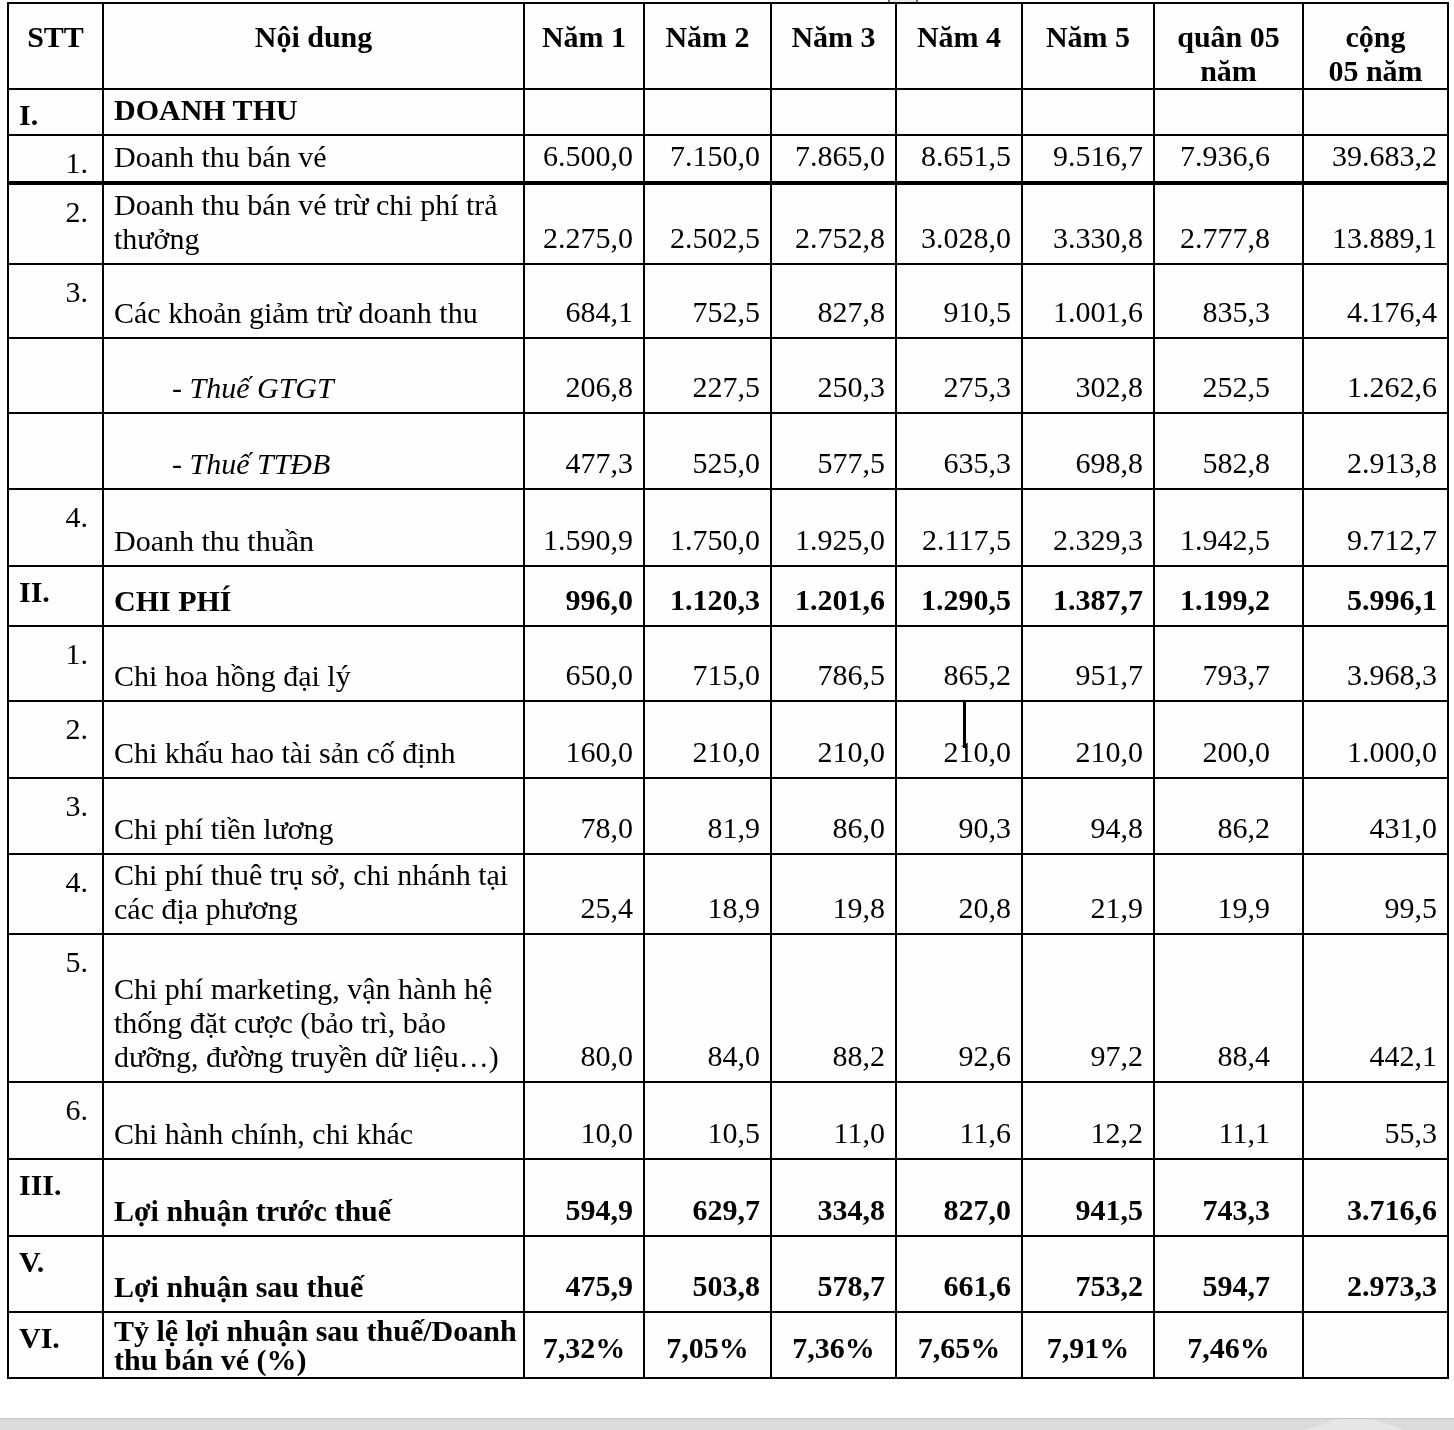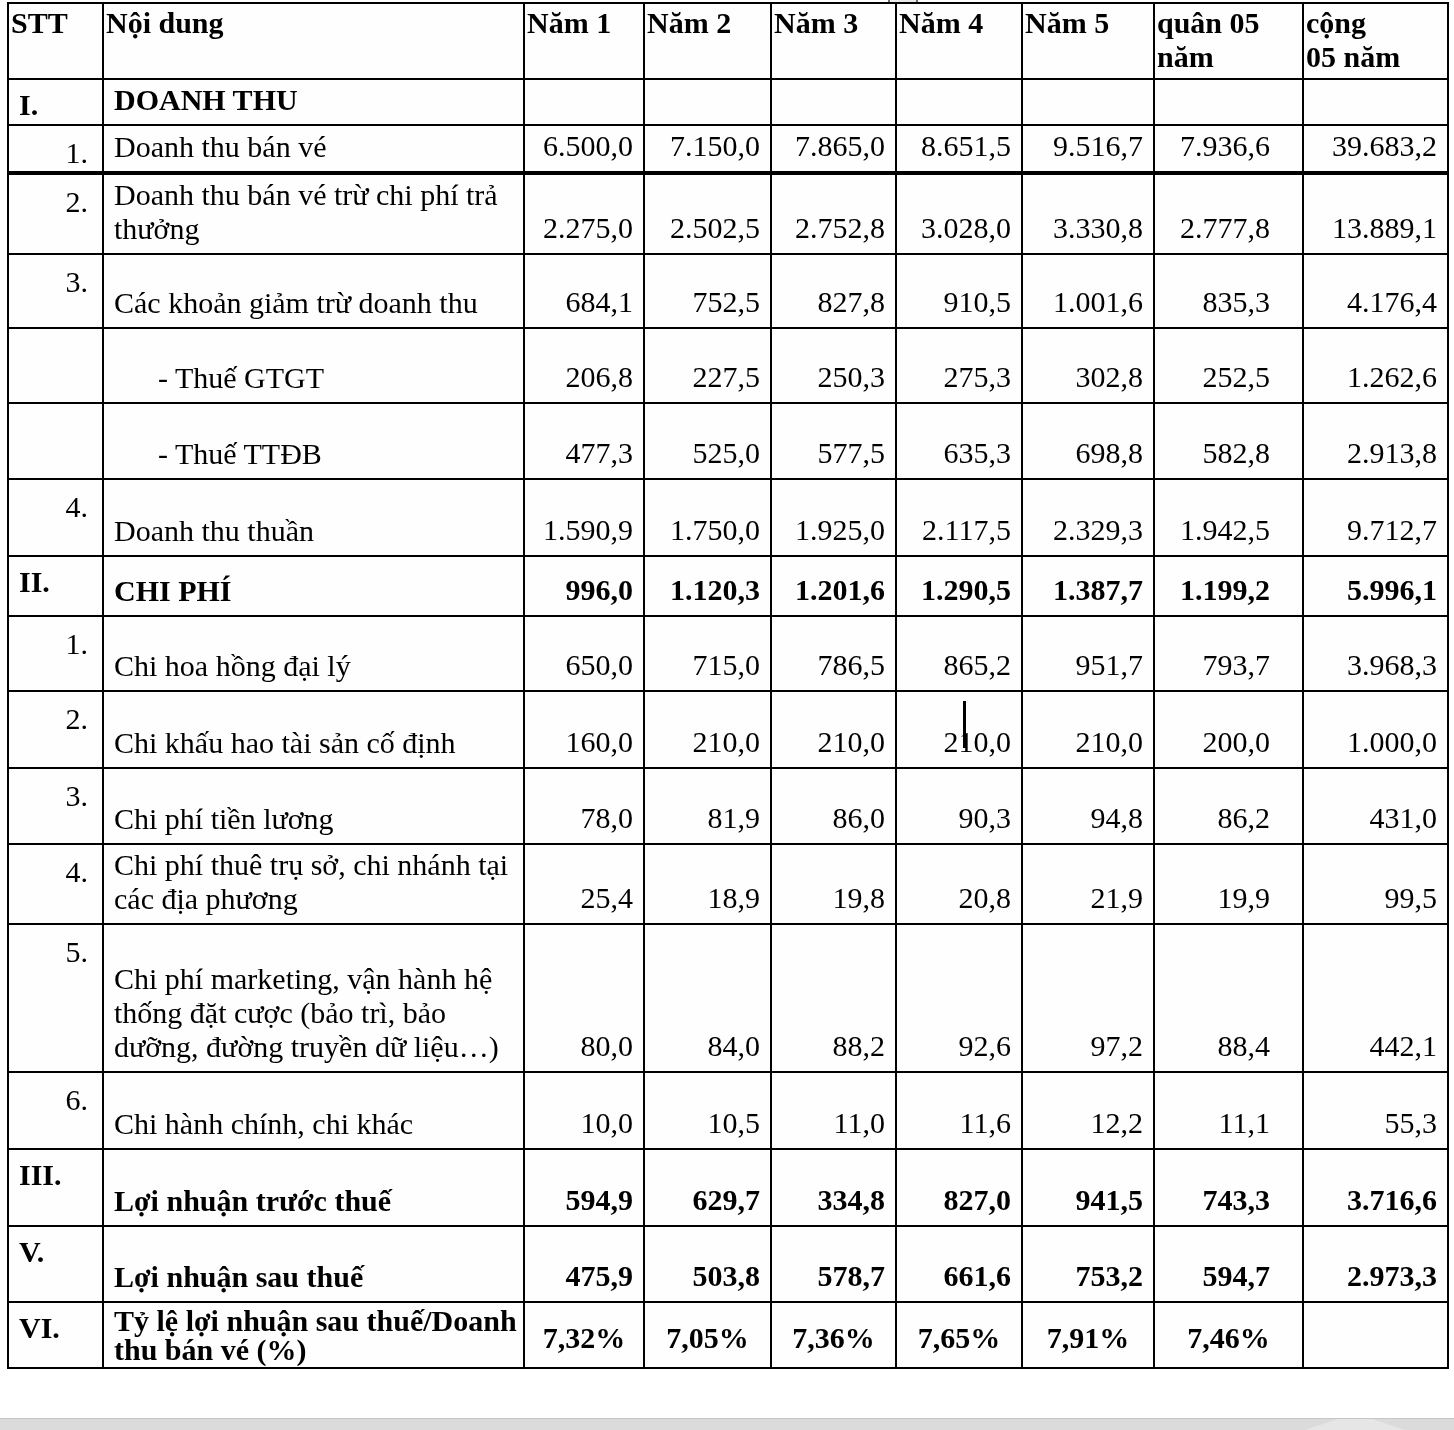--- a/index.html
+++ b/index.html
@@ -13,31 +13,31 @@
     position:absolute; left:7px; top:2px; width:1440px;
     border-collapse:collapse; table-layout:fixed;
     background:#fefefe;
   }
   table.fin td, table.fin th {
     border:2px solid #000000;
     overflow:hidden;
     font-size:30px; line-height:34px;
   }
   thead th {
-    font-weight:bold; text-align:left; vertical-align:top;
-    padding:2px 2px 0 2px; white-space:pre-line;
+    font-weight:bold; text-align:center; vertical-align:top;
+    padding:16px 2px 0 2px; white-space:pre-line;
     border-bottom-width:3px;
   }
   thead tr { height:76px; }
   tr.thick td { border-bottom-width:4px; }
   td.stt { vertical-align:top; }
   td.stt.roman { text-align:left; font-weight:bold; padding:8px 0 0 10px; }
   td.stt.num   { text-align:right; padding:10px 14px 0 0; }
   td.label { vertical-align:bottom; text-align:left; padding:3px 6px 7px 10px; }
-  td.label.indent { padding-left:54px; }
+  td.label.indent { padding-left:68px;font-style:italic; }
   td.value { vertical-align:bottom; text-align:right; padding:3px 10px 8px 2px; }
   td.value.col5 { padding-right:32px; }
   tr.bold td.label, tr.bold td.value, tr.bold td.stt { font-weight:bold; }
   tr.percent td.value { text-align:center; padding:3px 8px 12px 8px; }
   tr.percent td.value.col5 { padding-right:8px; }
   tr.percent td.label { line-height:29px; padding-bottom:3px; }
 
   #text-cursor {
     position:absolute; left:963px; top:701px; width:3px; height:47px;
     background:#000;

